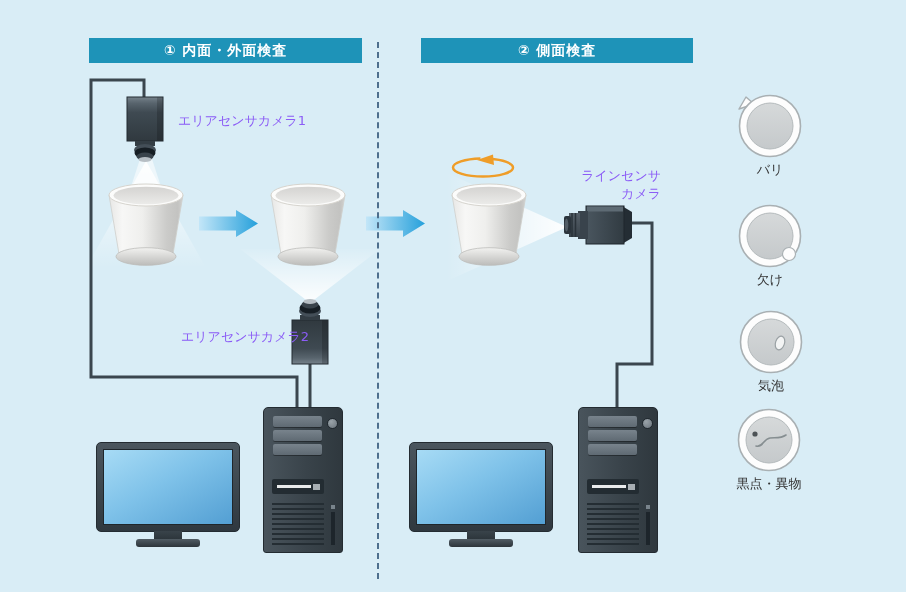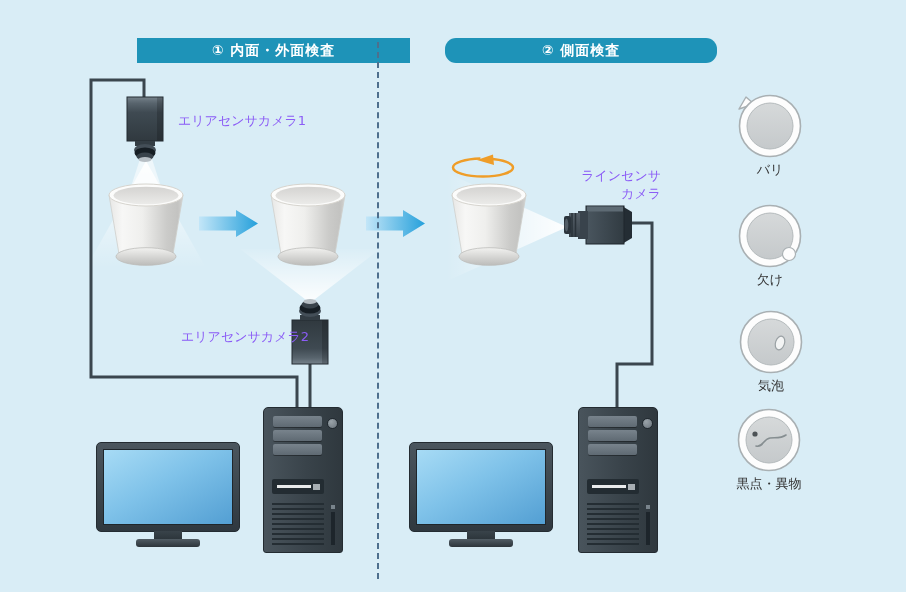--- a/index.html
+++ b/index.html
@@ -1,23 +1,23 @@
 <!DOCTYPE html>
 <html><head>
 <meta charset="utf-8">
 <style>
   html,body{margin:0;padding:0;}
   body{font-family:"DejaVu Sans","Liberation Sans",sans-serif;}
   .stage{position:relative;width:906px;height:592px;background:#d9edf6;overflow:hidden;}
   .underlay{position:absolute;left:0;top:0;}
   .hdr{position:absolute;top:38px;height:25px;background:#1e93b8;color:#fff;
        font-size:14px;font-weight:bold;display:flex;align-items:center;justify-content:center;
-       letter-spacing:1px;margin-left:48px;}
+       letter-spacing:1px;}
   .hdr1{left:89px;width:273px;}
-  .hdr2{left:397px;width:272px;border-radius:11px;}
+  .hdr2{left:421px;width:272px;}
   .hdr3{left:712px;width:115px;}
   .divider{position:absolute;left:377px;top:42px;height:537px;width:0;border-left:2px dashed #4e6f8d;}
   .dev{position:absolute;}
   .lbl{position:absolute;font-size:13px;color:#8b5cf6;white-space:nowrap;}
   .lbl-line{white-space:pre-line;text-align:center;line-height:1.35;}
   
   .monitor{position:absolute;width:144px;height:106px;}
   .mframe{position:absolute;left:0;top:0;width:142px;height:88px;border:1px solid #242c32;border-radius:5px;
           background:linear-gradient(180deg,#4b565e,#2f383f);}
   .mscreen{position:absolute;left:7px;top:7px;width:128px;height:74px;border:1px solid #1f262b;

